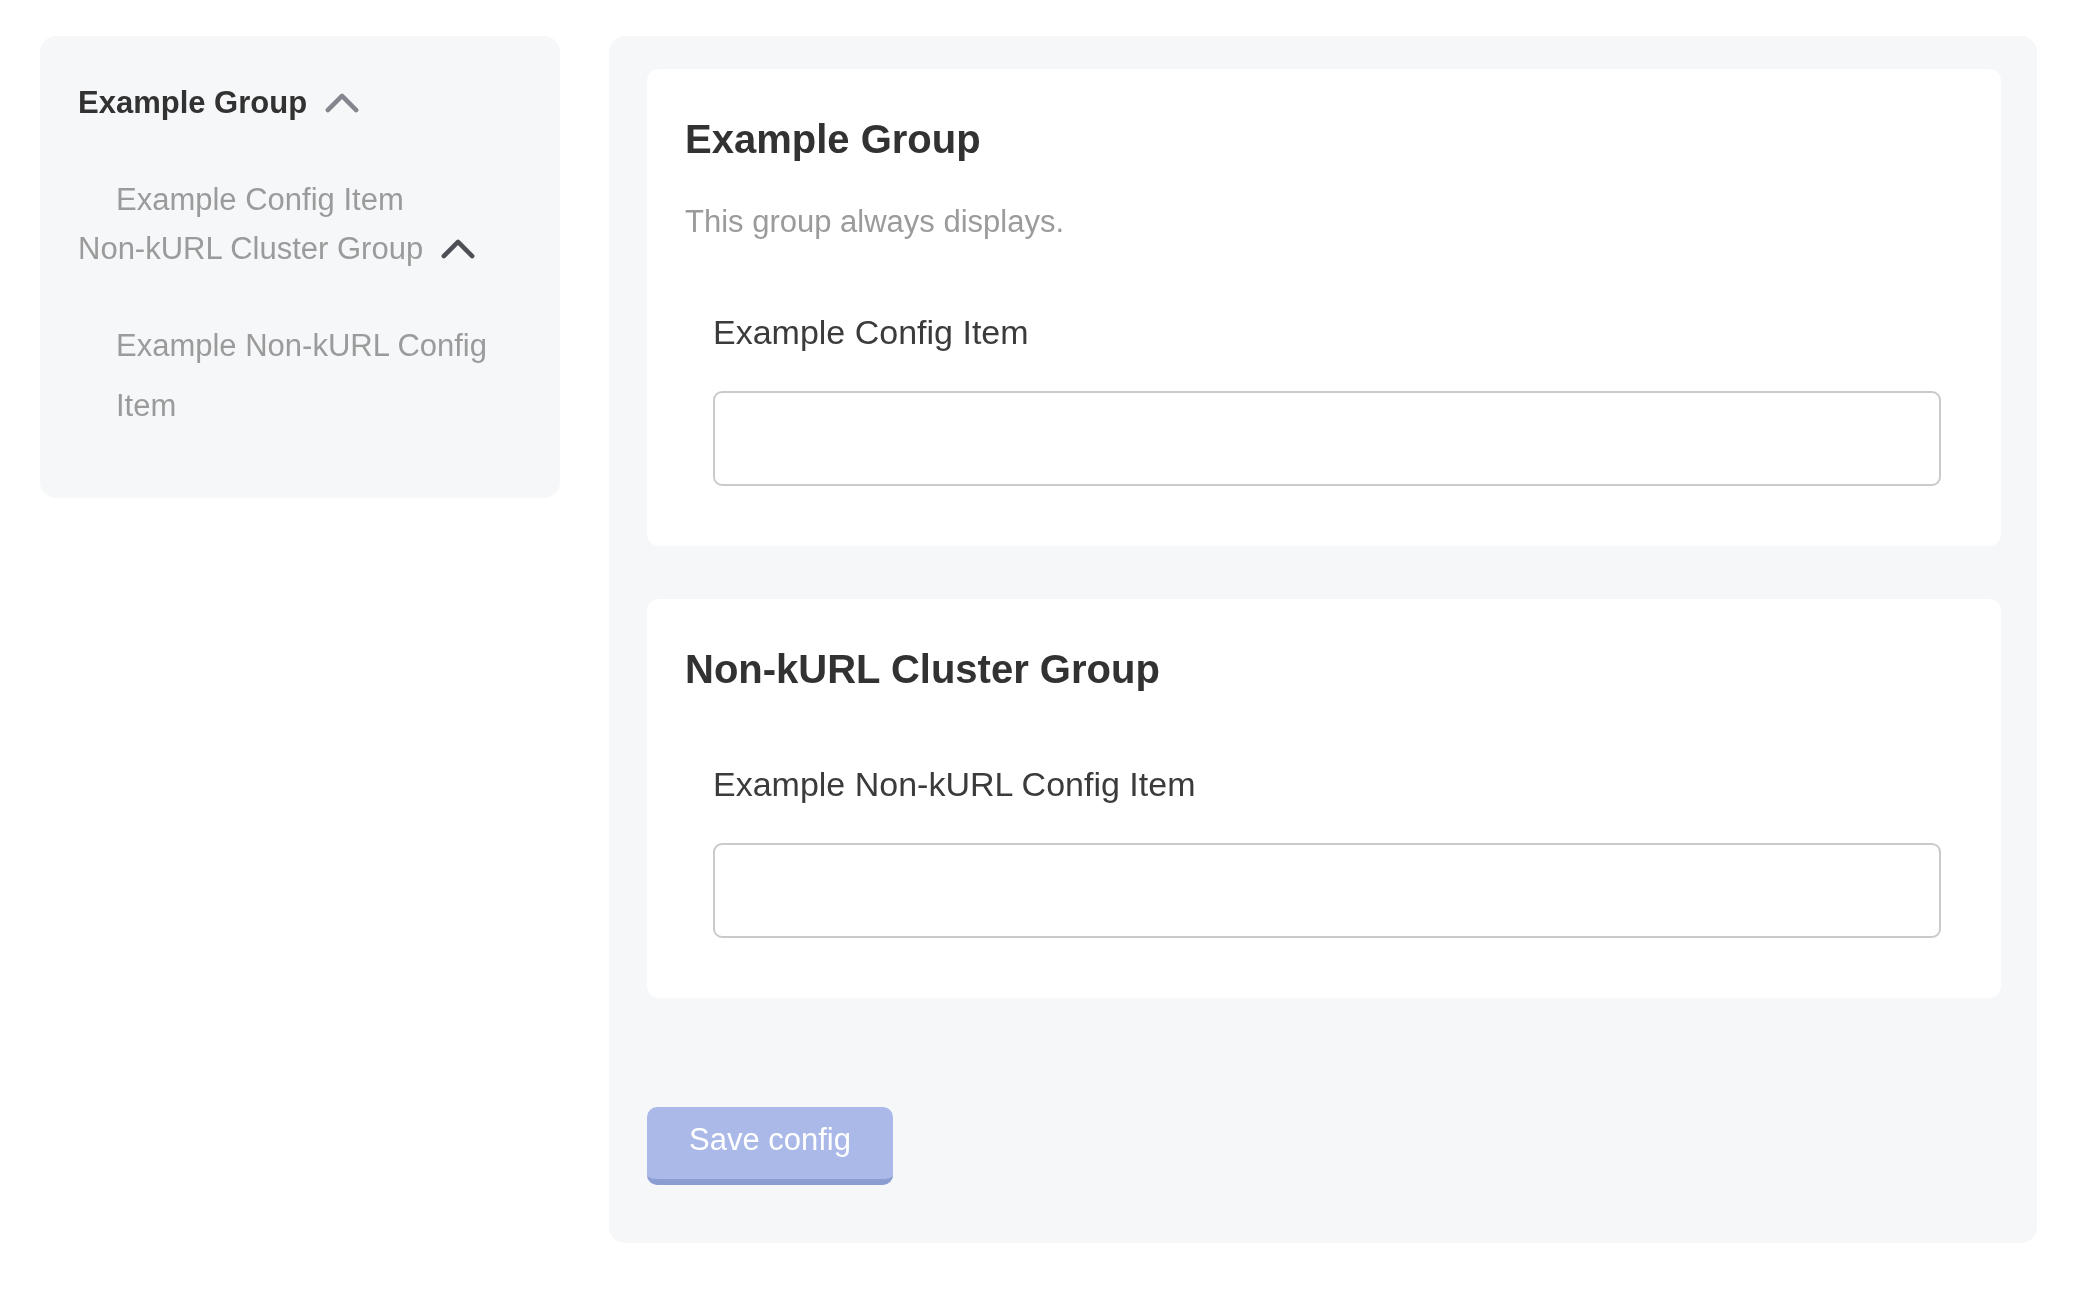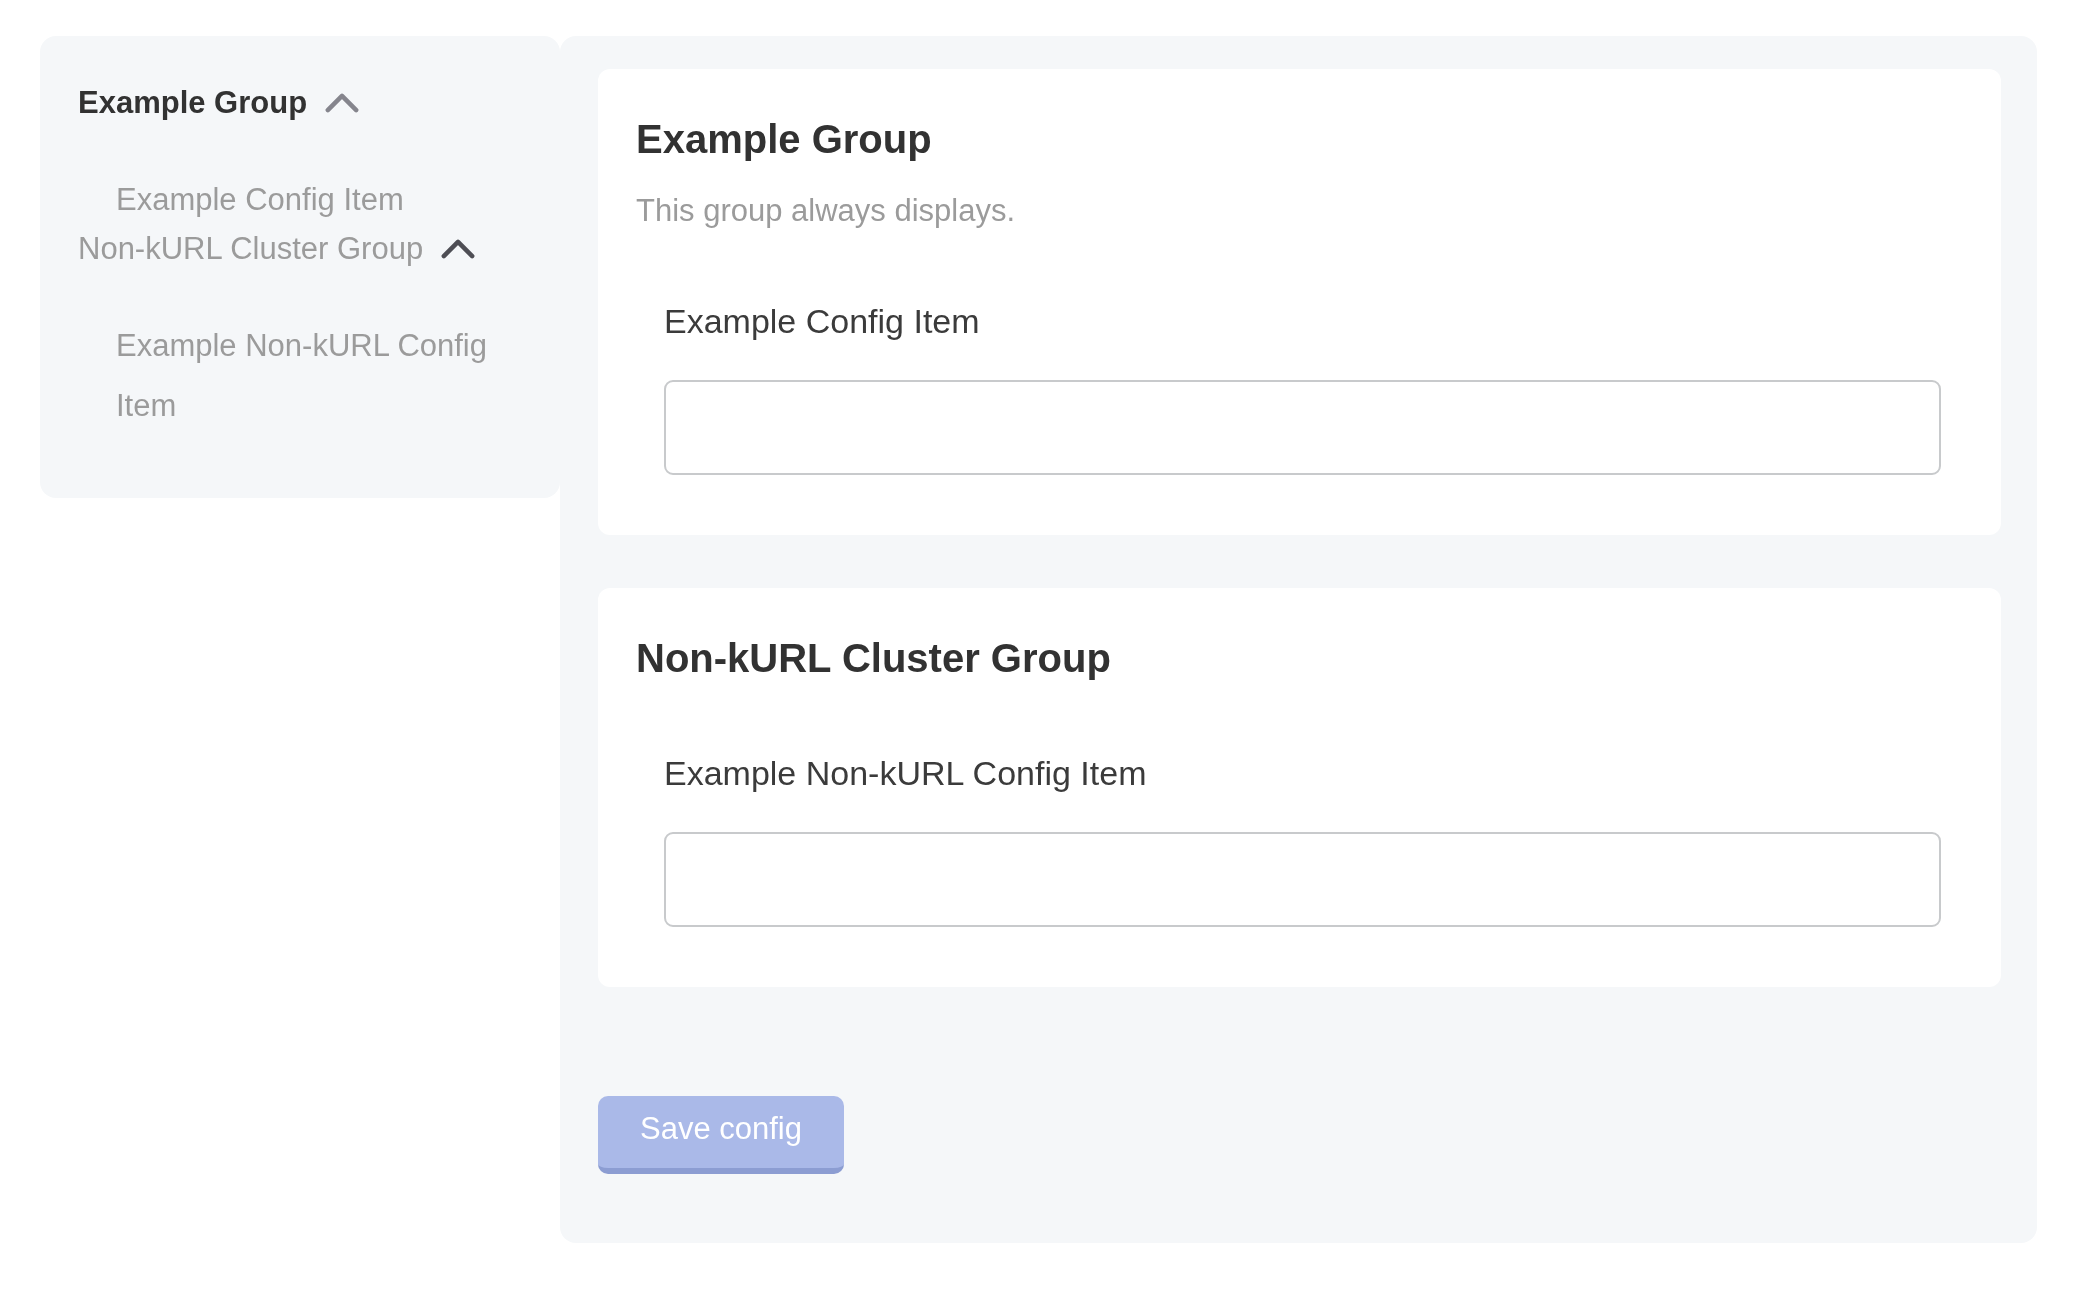--- a/index.html
+++ b/index.html
@@ -7,20 +7,21 @@
     width: 2084px;
     height: 1302px;
     background: #ffffff;
     font-family: "Liberation Sans", sans-serif;
     overflow: hidden;
   }
   .page {
     display: flex;
     align-items: flex-start;
     padding: 36px 47px 0 40px;
+    gap: 49px;
     width: 100%;
     height: 100%;
   }
 
   
   .sidebar {
     width: 520px;
     flex: 0 0 520px;
     background: #f5f7f9;
     border-radius: 16px;
@@ -72,21 +73,21 @@
     padding: 46px 60px 60px 38px;
     margin-bottom: 53px;
   }
   .card-title {
     font-size: 40px;
     line-height: 48px;
     font-weight: bold;
     color: #323232;
   }
   .card-desc {
-    margin-top: 29px;
+    margin-top: 40px;
     font-size: 31px;
     line-height: 38px;
     color: #9b9b9b;
   }
   .config-item {
     margin-top: 70px;
     margin-left: 28px;
   }
   .config-item-label {
     font-size: 34px;

